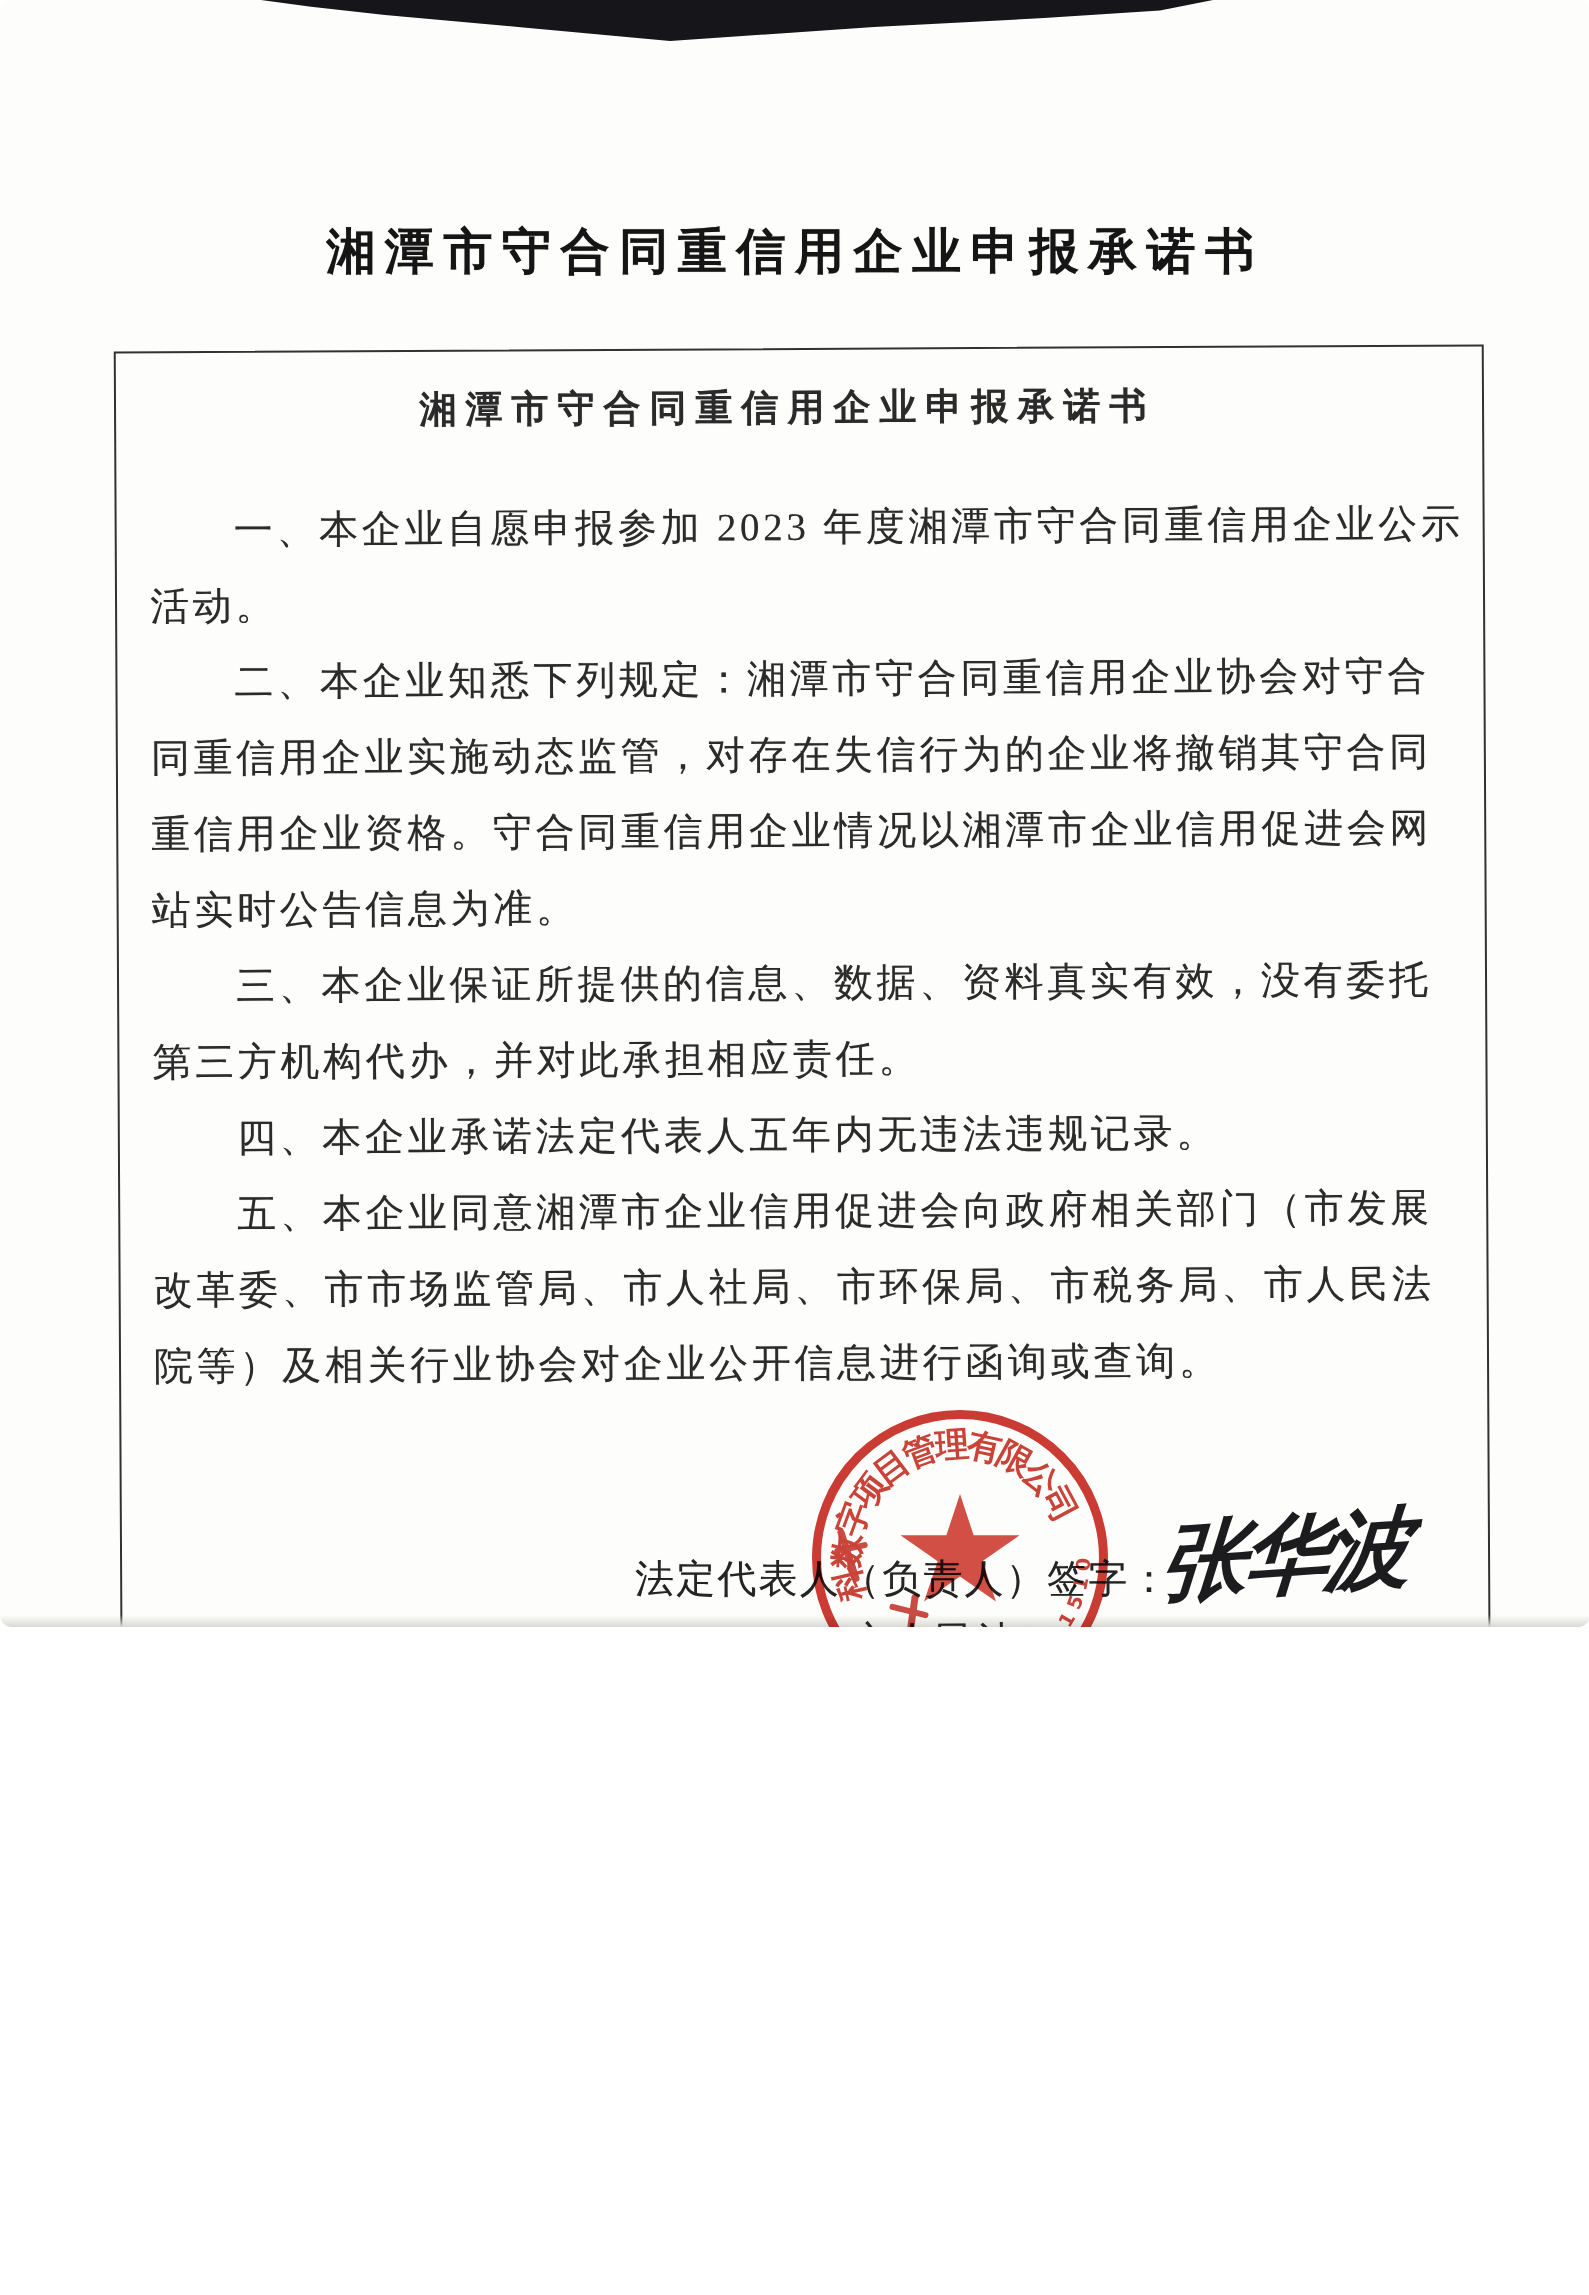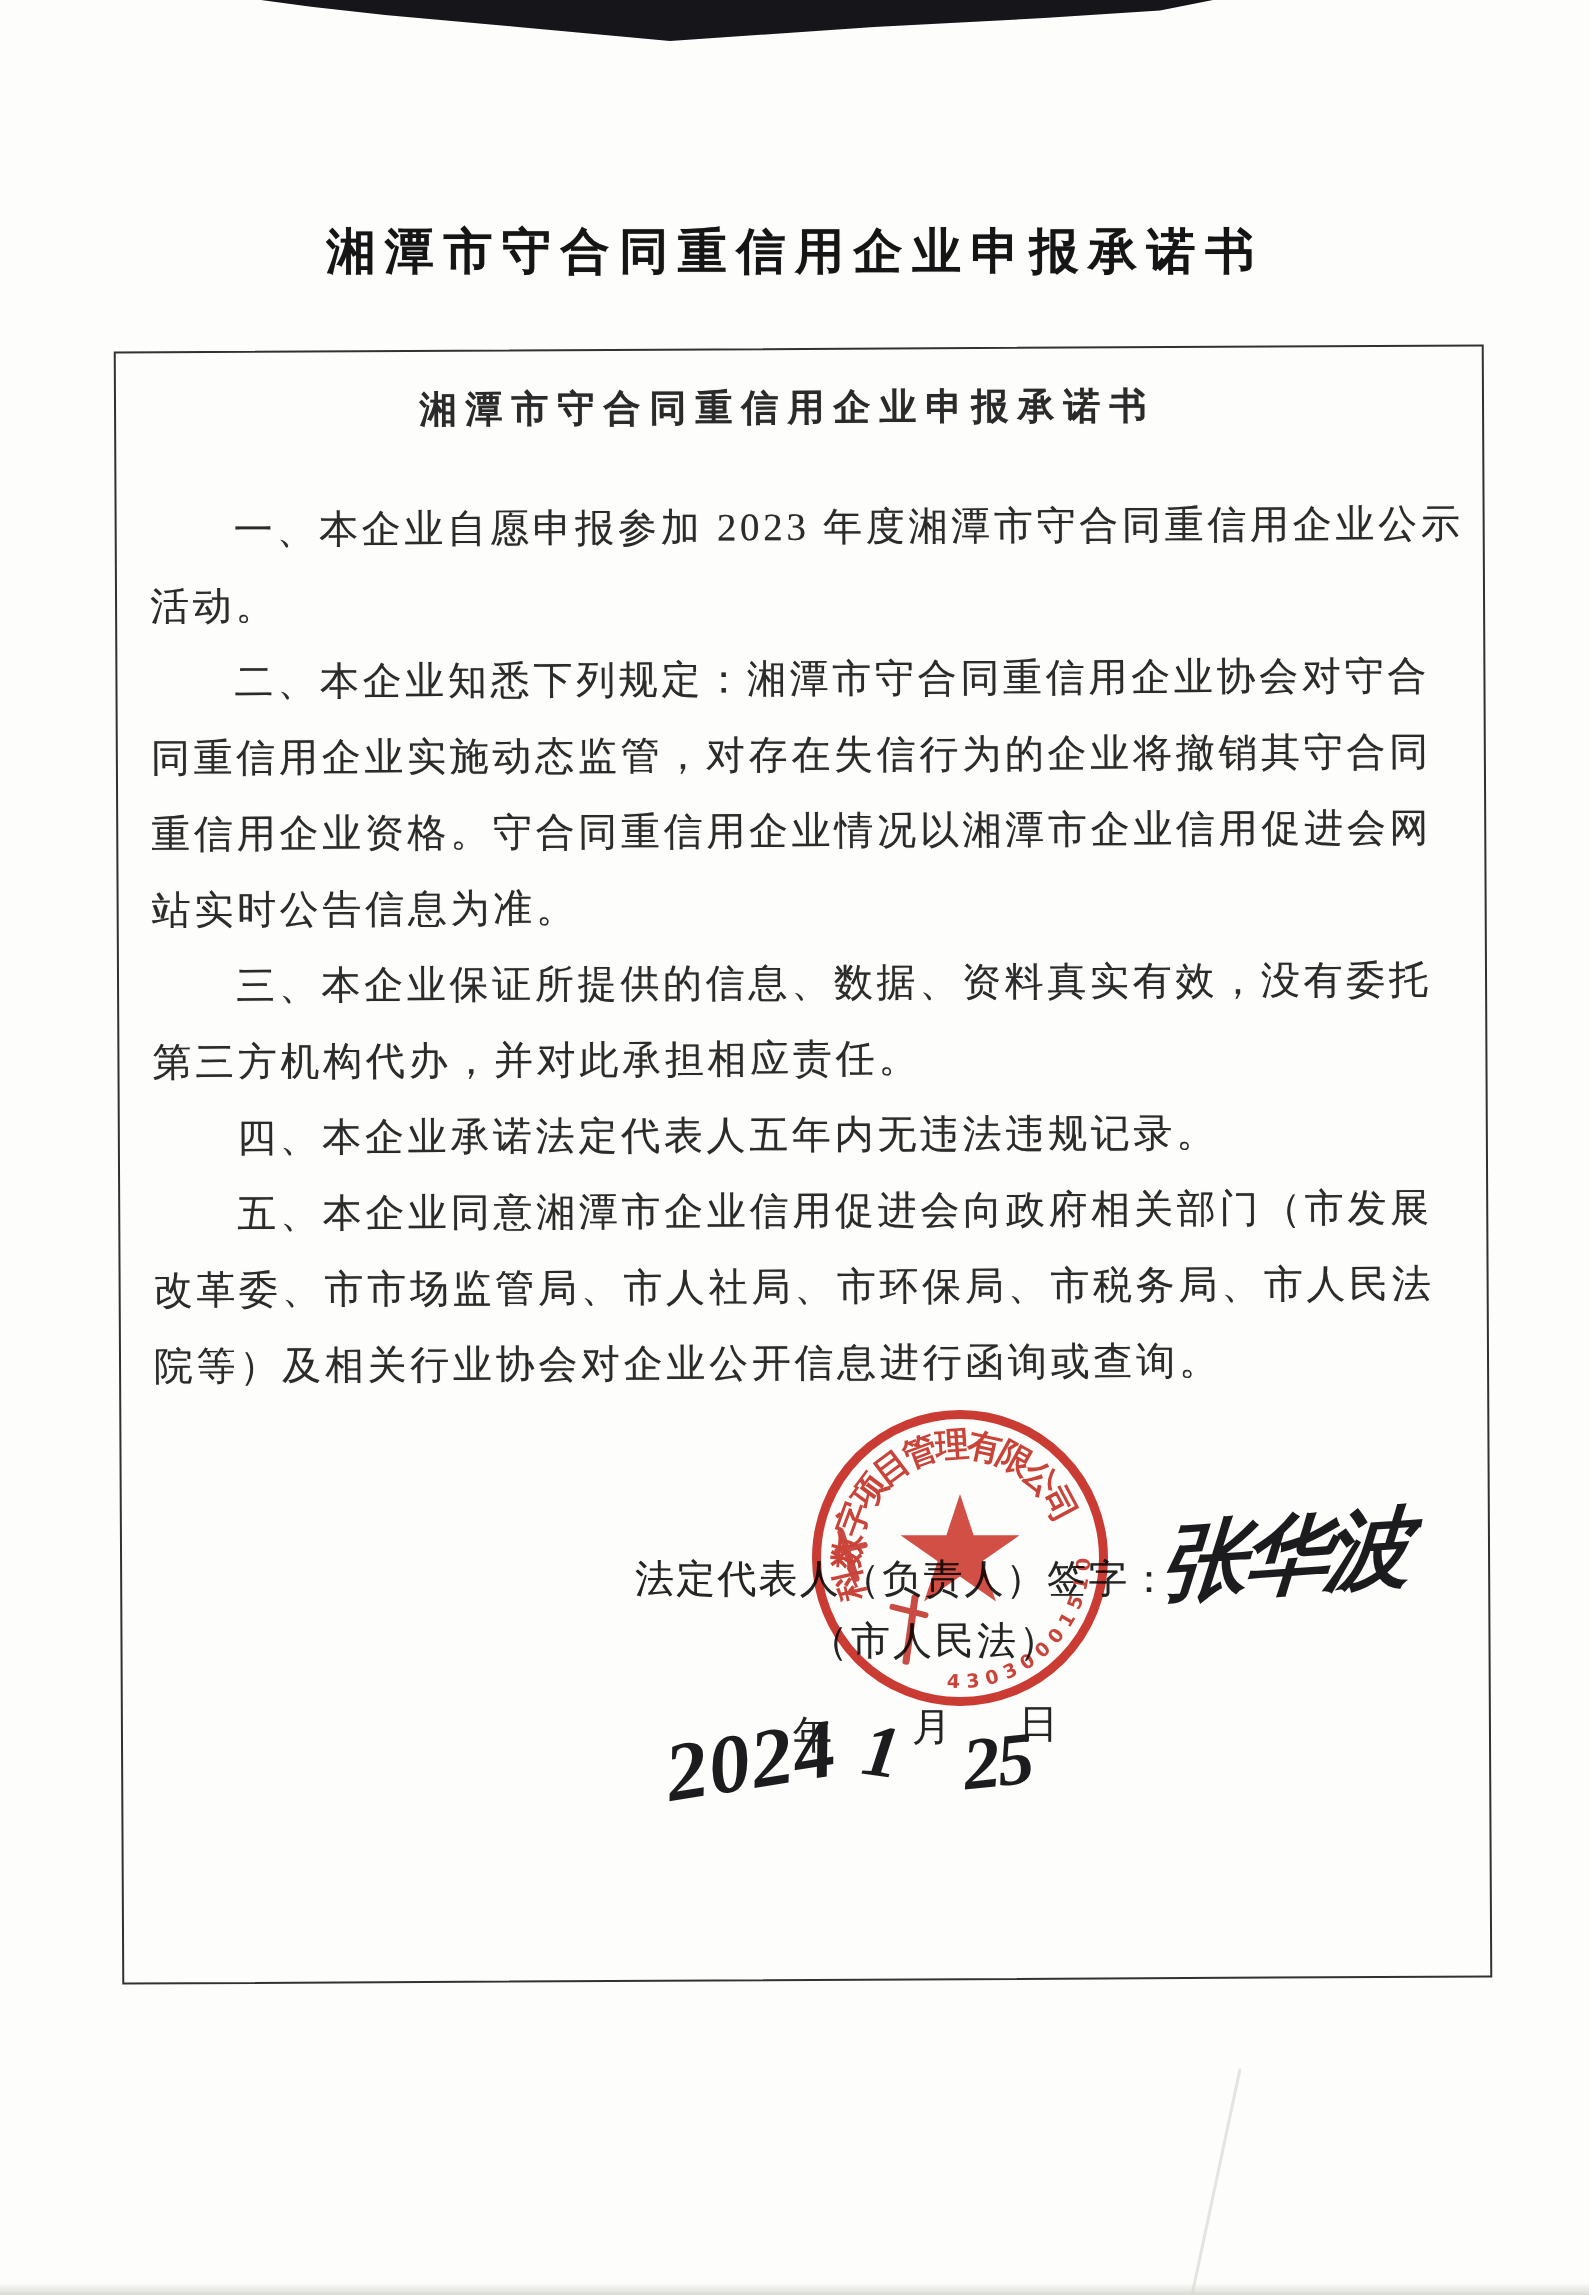--- a/index.html
+++ b/index.html
@@ -1,23 +1,24 @@
 <!DOCTYPE html>
 <html style="font-size:12px"><head>
 <meta charset="utf-8">
 <title>Scanned Commitment Letter</title>
 <style>
   html,body{margin:0;padding:0;background:#ffffff;}
   .page{
     position:relative;
-    width:1590px;height:2295px;
+    width:1590px;height:1627px;
     background:#fdfdfb;
     overflow:hidden;
     font-family:"Liberation Serif","DejaVu Serif",serif;
     color:#262626;
+    border-radius:12px;
   }
   
   .scan-top{
     position:absolute;left:0;top:0;width:1590px;height:44px;
     background:#15151a;
     clip-path:polygon(261px 0,1213px 0,1160px 10.4px,1044px 18px,874px 27px,670px 41px,518px 27px,385px 15px,311px 6.7px);
   }
   .scan-bottom{
     position:absolute;left:0;bottom:0;width:1590px;height:12px;
     background:linear-gradient(to top,#d9d9d4,rgba(255,255,255,0));

